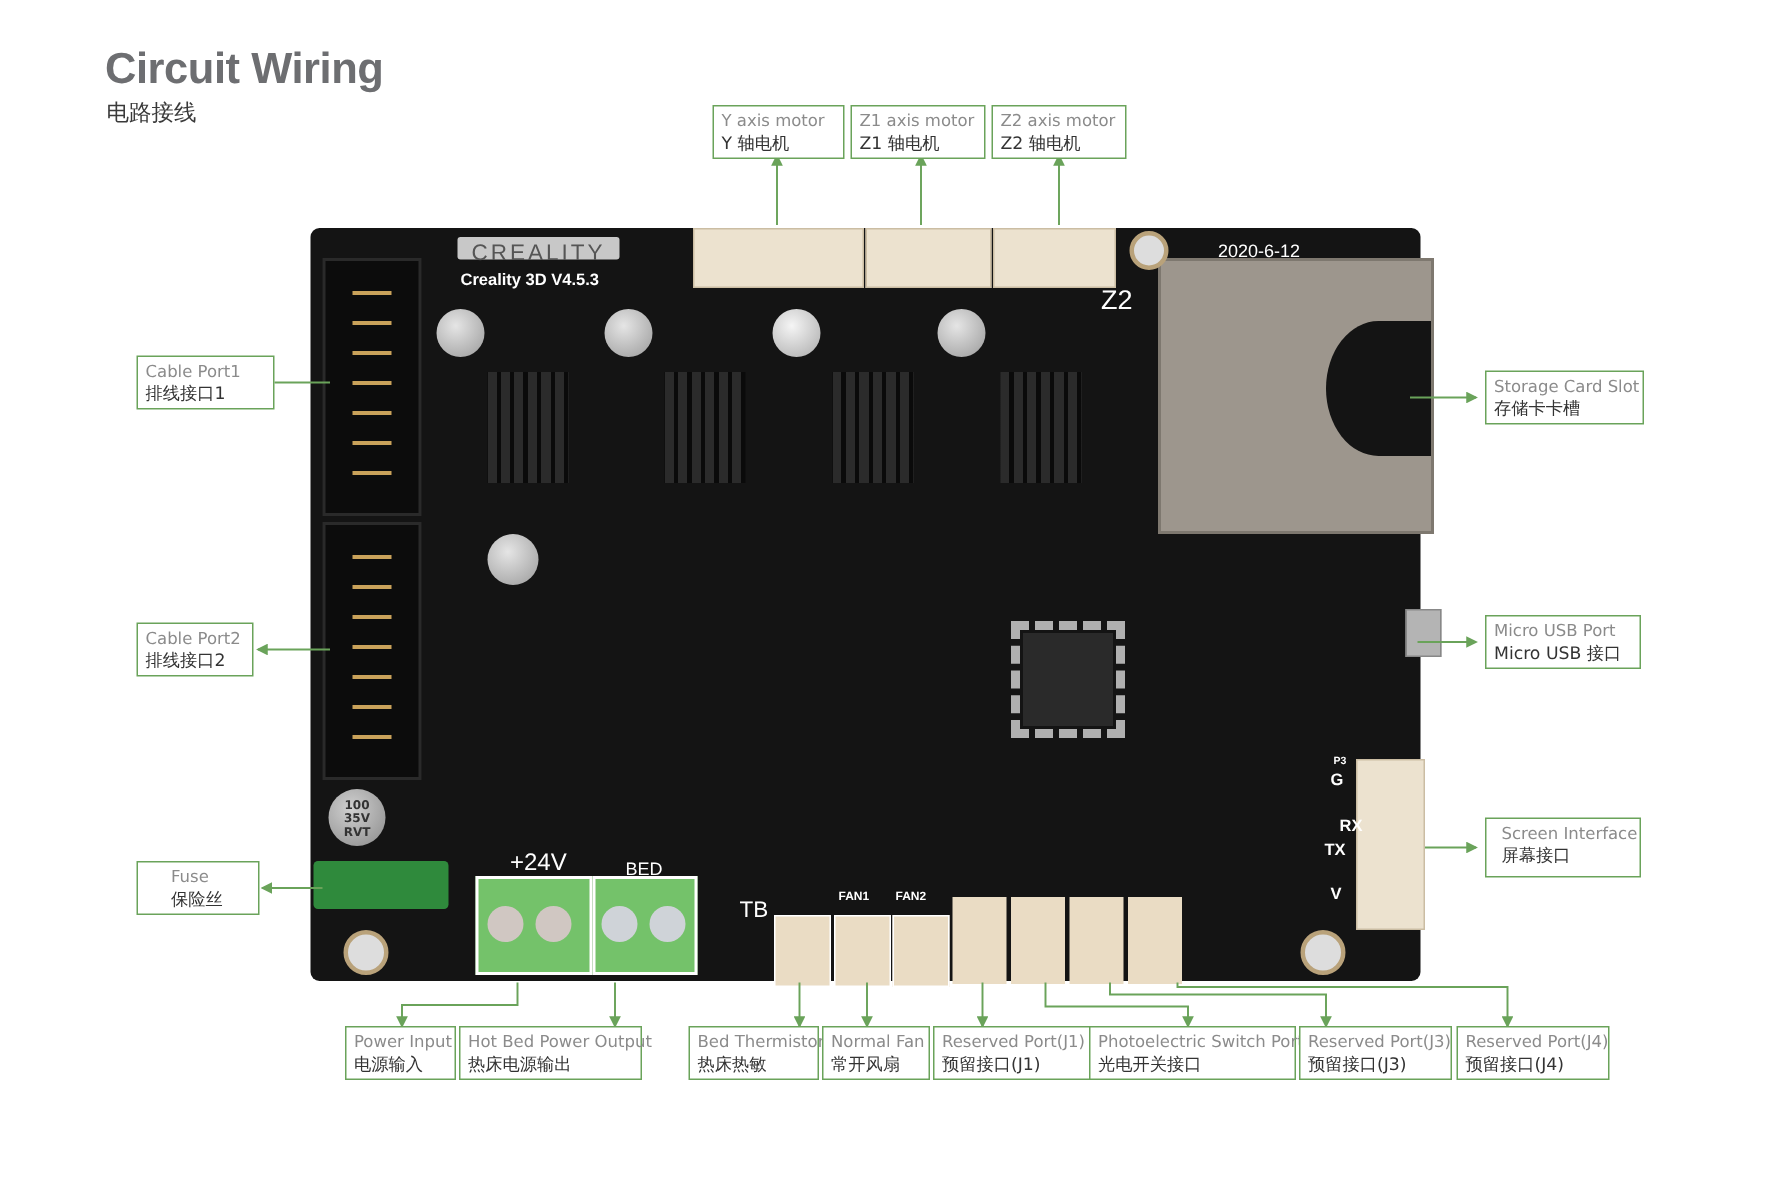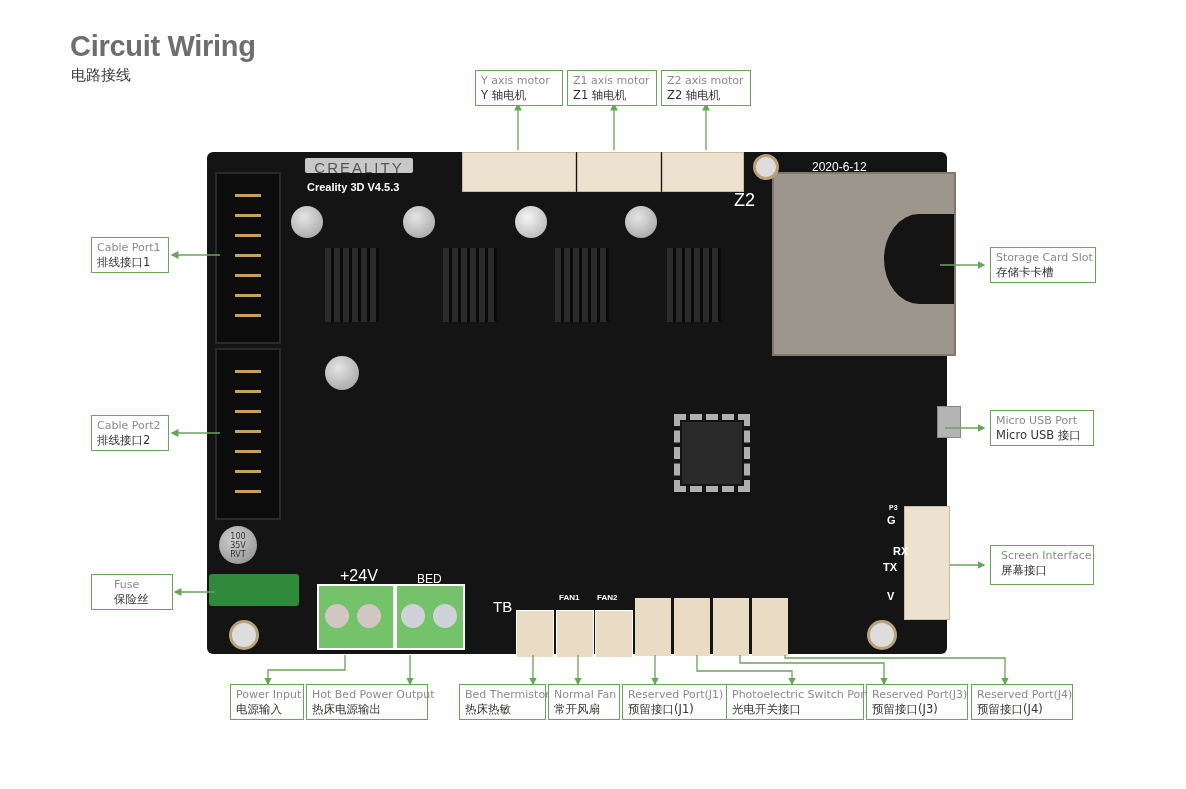--- a/index.html
+++ b/index.html
@@ -67,21 +67,21 @@
 
   <div class="part" style="left:730px;top:254px;width:22px;height:30px;background:#b4b4b4;border:1px solid #888;"></div>
 
   <div class="part" style="left:697px;top:354px;width:44px;height:112px;background:#ece2cf;border:1px solid #cbbda3;"></div>
   <div class="silk" style="left:682px;top:352px;font-size:7px;">P3</div>
   <div class="silk" style="left:680px;top:362px;font-size:11px;">G</div>
   <div class="silk" style="left:676px;top:393px;font-size:11px;margin-left:10px;">RX</div>
   <div class="silk" style="left:676px;top:409px;font-size:11px;">TX</div>
   <div class="silk" style="left:680px;top:438px;font-size:11px;">V</div>
 
-  <div class="part" style="left:12px;top:374px;width:38px;height:38px;border-radius:50%;background:radial-gradient(circle at 40% 35%,#d0d0d0,#8a8a8a);font-size:8px;color:#333;text-align:center;line-height:9px;padding-top:6px;box-sizing:border-box;">
+  <div class="part" style="left:12px;top:374px;width:38px;height:38px;border-radius:50%;background:radial-gradient(circle at 40% 35%,#d0d0d0,#8a8a8a);font-size:8px;color:#333;text-align:center;line-height:9px;padding-top:6px;box-sizing:border-box;font-weight:bold;">
     <div>100</div>
     <div>35V</div>
     <div>RVT</div>
   </div>
 
   <div class="part" style="left:2px;top:422px;width:90px;height:32px;background:#2f8a3c;border-radius:3px;"></div>
 
   <div class="silk" style="left:133px;top:415px;font-size:16px;font-weight:normal;">+24V</div>
   <div class="silk" style="left:210px;top:420px;font-size:12px;font-weight:normal;">BED</div>
   <div class="part" style="left:110px;top:432px;width:78px;height:66px;background:#74c26a;border:2px solid #fff;box-sizing:border-box;">
@@ -141,21 +141,21 @@
   <span class="cn">Y 轴电机</span>
 </div>
 <div class="label" style="left:567px;top:70px;width:90px;">
   <span class="en">Z1 axis motor</span>
   <span class="cn">Z1 轴电机</span>
 </div>
 <div class="label" style="left:661px;top:70px;width:90px;">
   <span class="en">Z2 axis motor</span>
   <span class="cn">Z2 轴电机</span>
 </div>
-<div class="label" style="left:91px;top:237px;width:78px;">
+<div class="label" style="left:91px;top:237px;width:92px;">
   <span class="en">Cable Port1</span>
   <span class="cn">排线接口1</span>
 </div>
 <div class="label" style="left:91px;top:415px;width:78px;">
   <span class="en">Cable Port2</span>
   <span class="cn">排线接口2</span>
 </div>
 <div class="label" style="left:91px;top:574px;width:82px;text-align:left;padding-left:22px;">
   <span class="en">Fuse</span>
   <span class="cn">保险丝</span>

